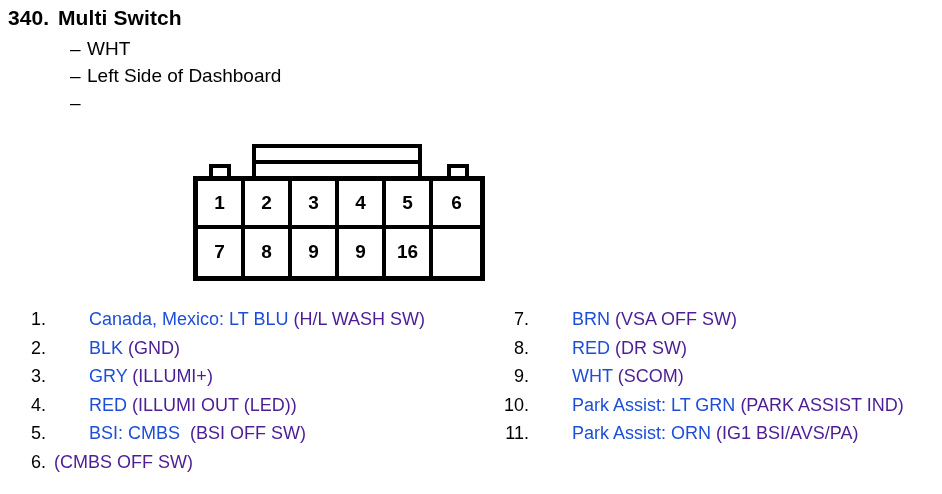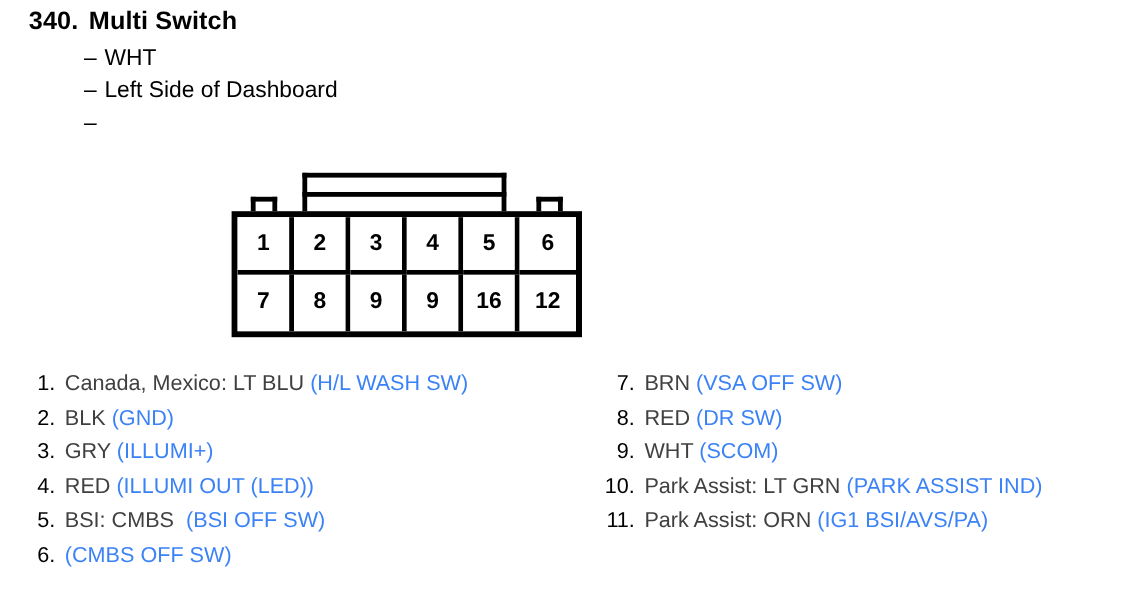--- a/index.html
+++ b/index.html
@@ -22,21 +22,20 @@
     left: 8px;
     top: 6px;
     width: 500px;
   }
   #title-row {
     display: flex;
     align-items: baseline;
     font-weight: bold;
     font-size: 21px;
     letter-spacing: 0.1px;
-    margin-left: 16px;
   }
   #title-number {
     width: 50px;
     flex: 0 0 auto;
   }
   #title-text {
     flex: 0 0 auto;
   }
   #subtitle-list {
     margin-top: 5px;
@@ -144,22 +143,22 @@
     line-height: 28.5px;
     white-space: nowrap;
   }
   .pin-num {
     flex: 0 0 auto;
     width: 32px;
     text-align: right;
     padding-right: 8px;
     color: #000;
   }
-  .pin-desc { flex: 0 0 auto; color: #404040; }
-  .pin-sig  { color: #3b82f6; }
+  .pin-desc { flex: 0 0 auto; color: #1d4ed8; margin-left: 35px; }
+  .pin-sig  { color: #4c1d95; }
   .pin-gap  { white-space: pre; }
 </style>
 </head>
 <body>
 
 <div id="header">
   <div id="title-row">
     <span id="title-number">340.</span>
     <span id="title-text">Multi Switch</span>
   </div>
@@ -189,21 +188,20 @@
     <div class="pin-cell">2</div>
     <div class="pin-cell">3</div>
     <div class="pin-cell">4</div>
     <div class="pin-cell">5</div>
     <div class="pin-cell">6</div>
     <div class="pin-cell">7</div>
     <div class="pin-cell">8</div>
     <div class="pin-cell">9</div>
     <div class="pin-cell">9</div>
     <div class="pin-cell">16</div>
-    <div class="pin-cell">12</div>
   </div>
 </div>
 
 <div class="pin-list" id="pin-list-left">
   <div class="pin-row">
     <span class="pin-num">1.</span>
     <span class="pin-desc pin-gap">Canada, Mexico: LT BLU </span>
     <span class="pin-sig">(H/L WASH SW)</span>
   </div>
   <div class="pin-row">

